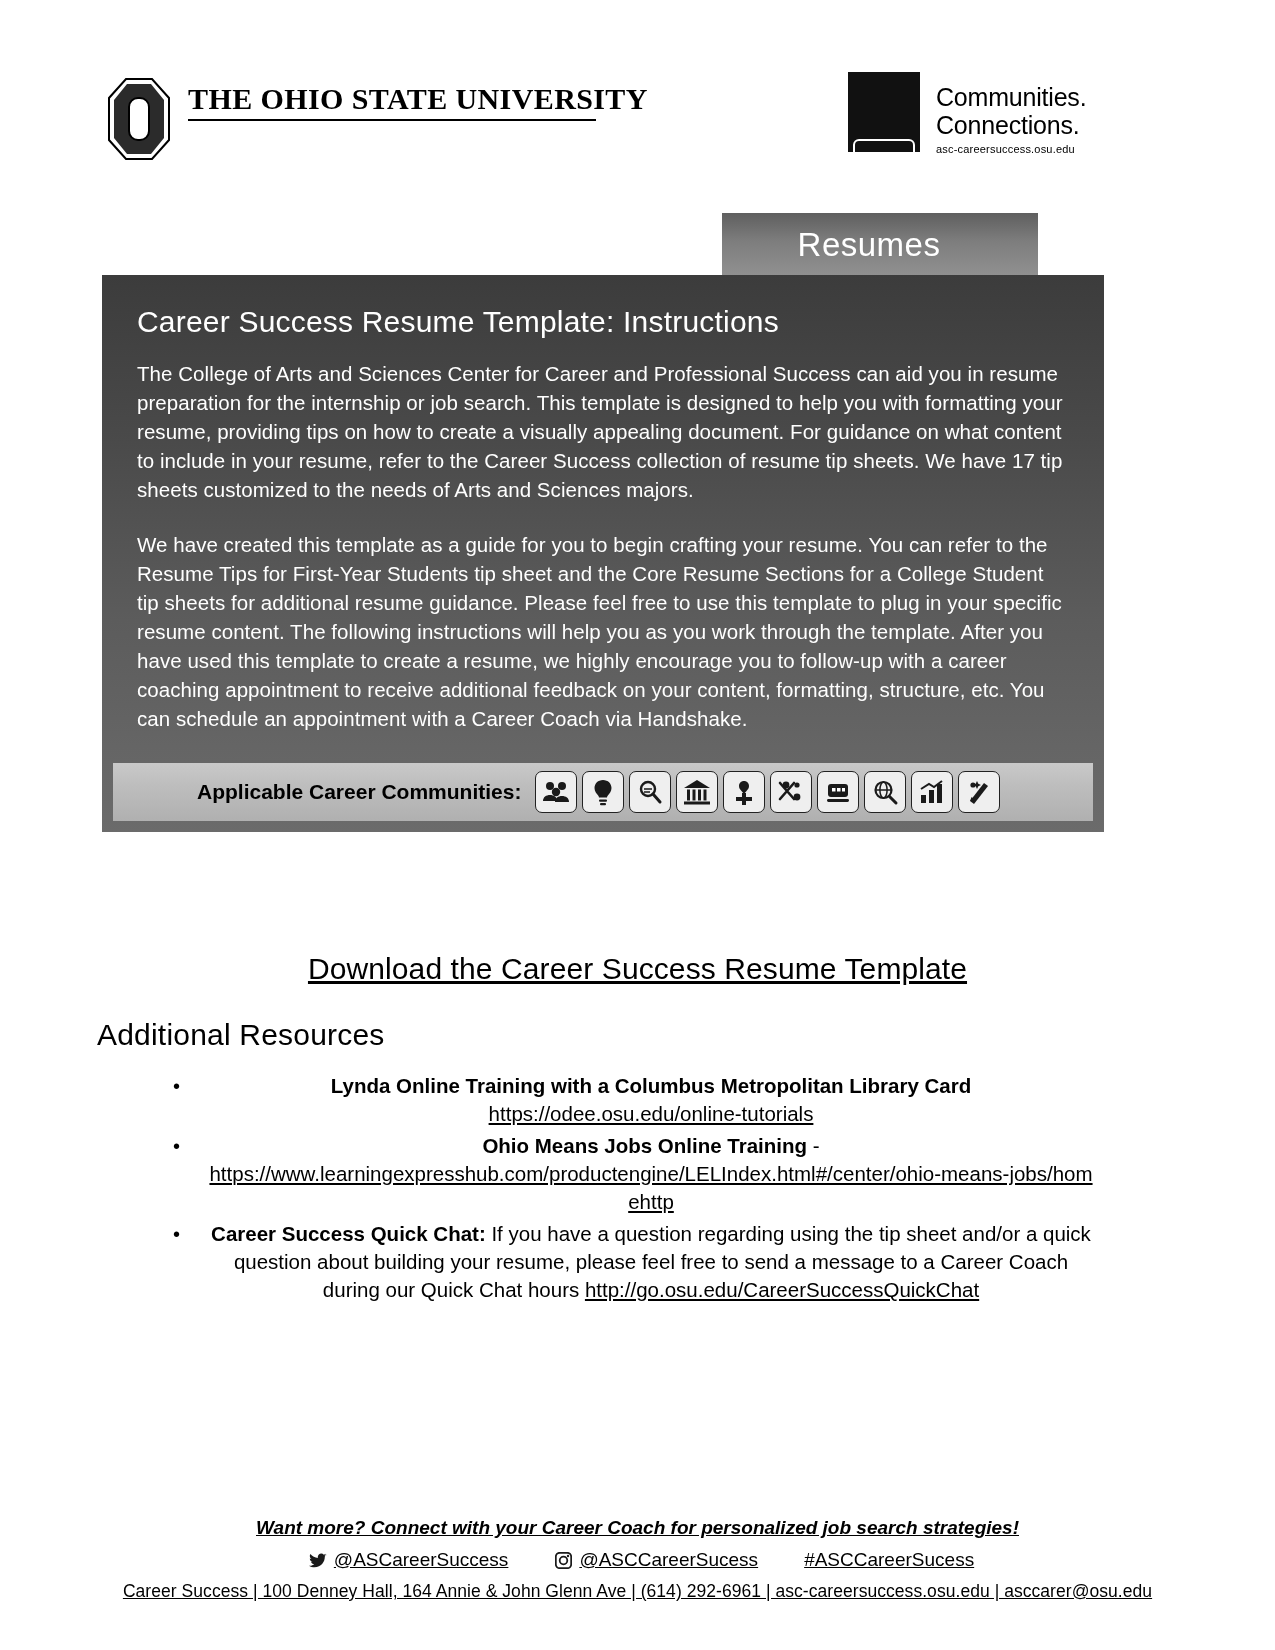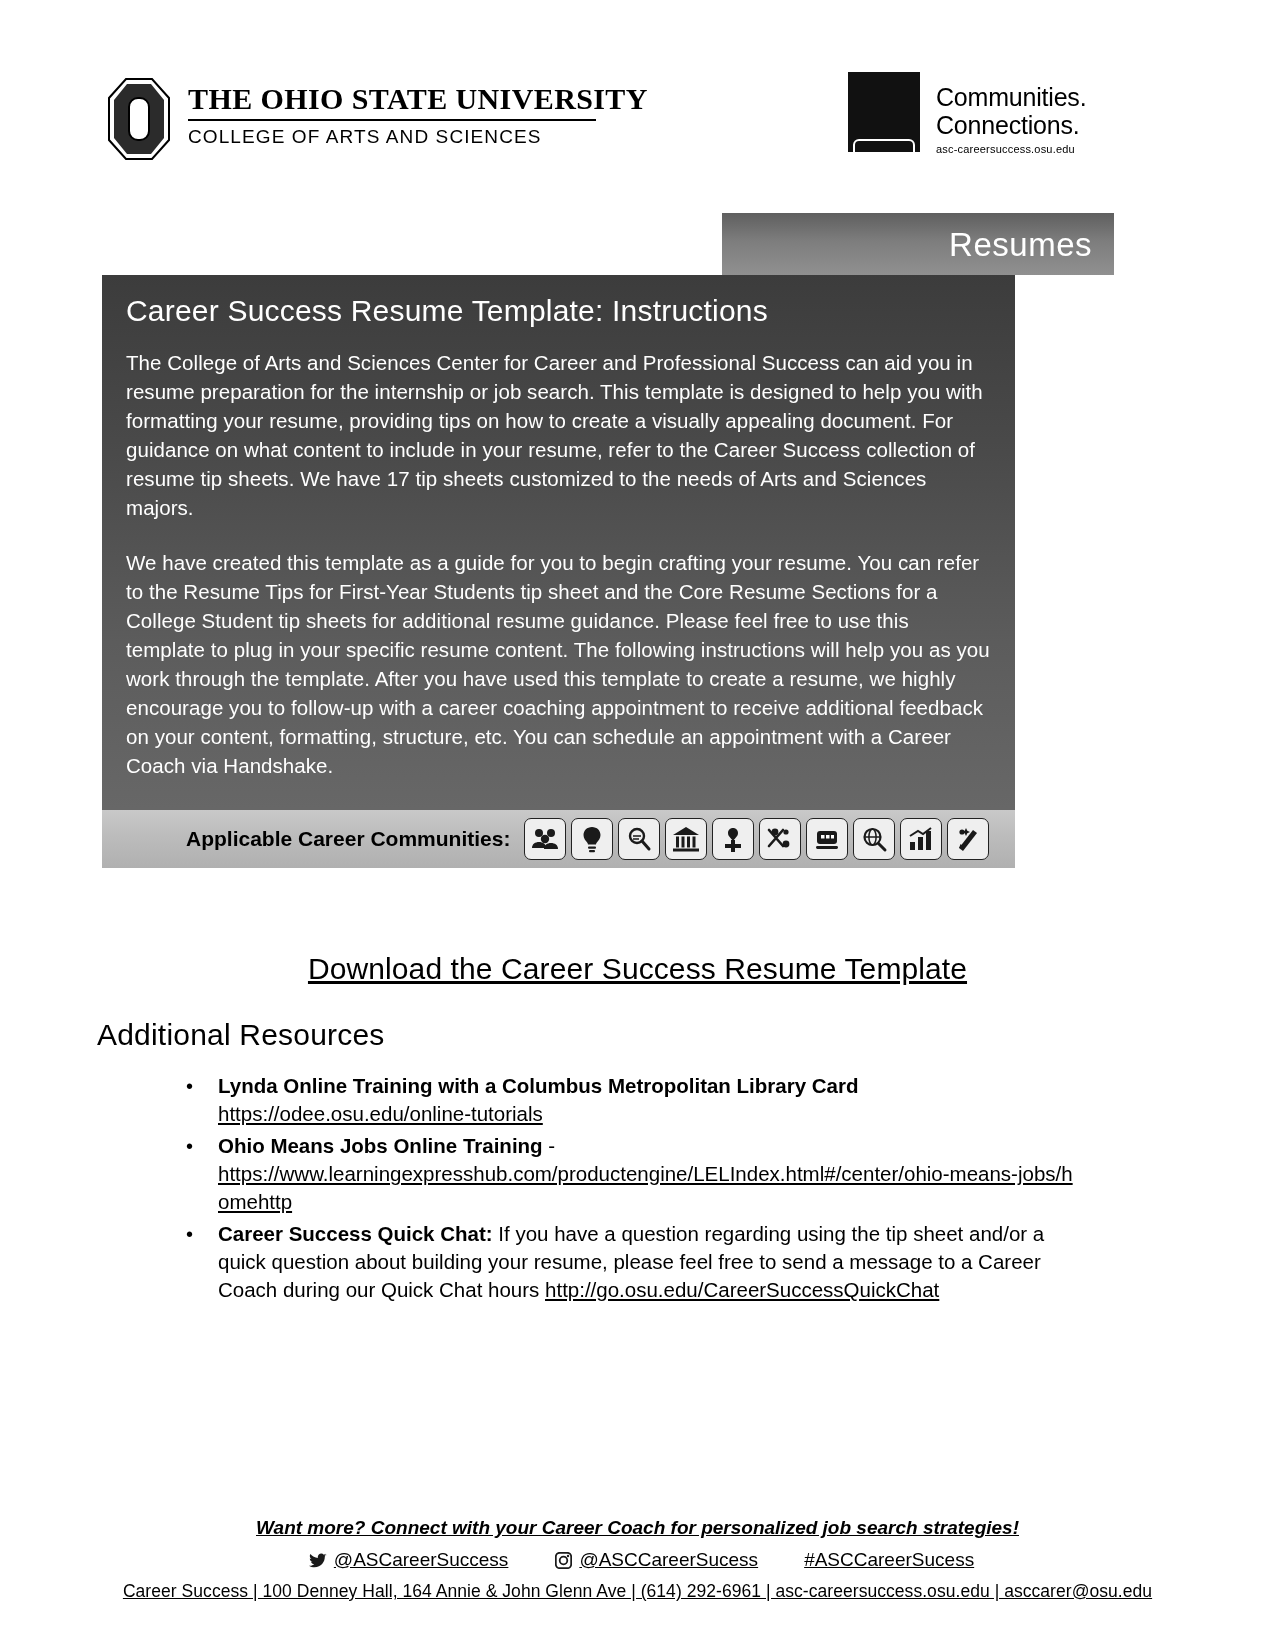--- a/index.html
+++ b/index.html
@@ -110,44 +110,44 @@
     letter-spacing: 0.2px;
     margin-top: 4px;
     white-space: nowrap;
   }
 
   
   .tab-resumes {
     position: absolute;
     left: 722px;
     top: 213px;
-    width: 392px;
+    width: 316px;
     height: 62px;
     background: linear-gradient(180deg, #5f5f5f 0%, #7d7d7d 45%, #909090 100%);
     display: flex;
     align-items: center;
-    justify-content: flex-end;
+    justify-content: center;
     box-sizing: border-box;
     padding-right: 22px;
   }
   .tab-resumes-label {
     color: #ffffff;
     font-size: 33px;
     letter-spacing: 0.5px;
     line-height: 1;
   }
 
   .panel {
     position: absolute;
     left: 102px;
     top: 275px;
-    width: 913px;
+    width: 1002px;
     background: linear-gradient(180deg, #3c3c3c 0%, #4a4a4a 30%, #5c5c5c 62%, #6b6b6b 100%);
     box-sizing: border-box;
-    padding: 0;
+    padding: 11px;
   }
   .panel-title {
     color: #ffffff;
     font-size: 30px;
     line-height: 1;
     padding: 21px 0 0 24px;
     letter-spacing: 0.2px;
   }
   .panel-body {
     padding: 22px 24px 0 24px;
@@ -226,23 +226,24 @@
     margin-bottom: 22px;
     letter-spacing: 0.2px;
   }
   .resources-intro {
     font-size: 20.5px;
     line-height: 28px;
     margin: 0 0 4px 0;
     max-width: 960px;
   }
   .bullets {
-    margin: 13px;
+    margin: 0;
     padding: 0;
     list-style: none;
+    text-align: center;
   }
   .bullet {
     position: relative;
     padding-left: 108px;
     font-size: 20.5px;
     line-height: 28px;
     margin-top: 4px;
   }
   .bullet::before {
     content: "\2022";
@@ -308,21 +309,20 @@
 
   <div class="osu-lockup">
     <svg class="osu-mark" viewBox="0 0 62 82">
       <polygon points="18,1 44,1 61,20 61,62 44,81 18,81 1,62 1,20" fill="none" stroke="#000" stroke-width="2"></polygon>
       <polygon points="19,6 43,6 56,22 56,60 43,76 19,76 6,60 6,22" fill="#2b2b2b"></polygon>
       <rect x="21" y="20" width="20" height="42" rx="9" fill="#ffffff" stroke="#000" stroke-width="2"></rect>
     </svg>
     <div class="osu-words">
       <div class="osu-title">THE OHIO STATE UNIVERSITY</div>
       <div class="osu-rule"></div>
-      <div class="osu-sub">COLLEGE OF ARTS AND SCIENCES</div>
     </div>
   </div>
 
   <div class="cs-lockup">
     <div class="cs-badge">
       <div class="cs-badge-inner">
         <span>CAREER</span>
         <span>SUCCESS</span>
       </div>
     </div>

